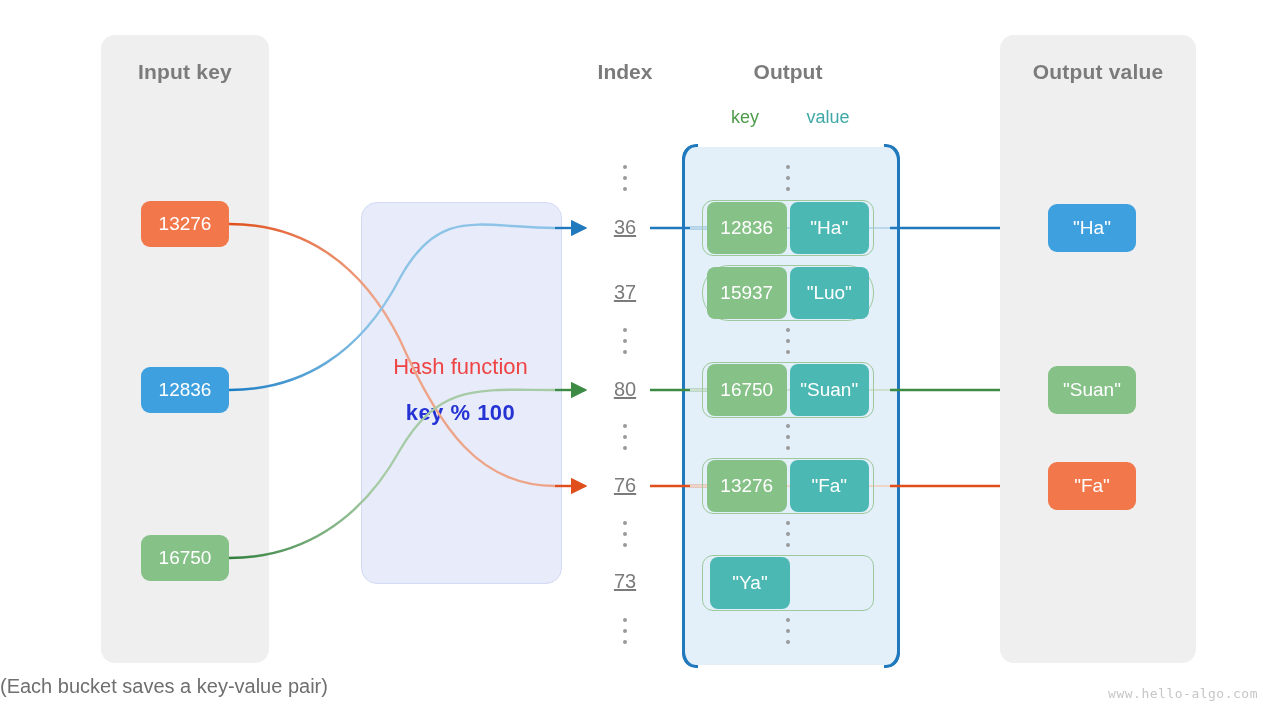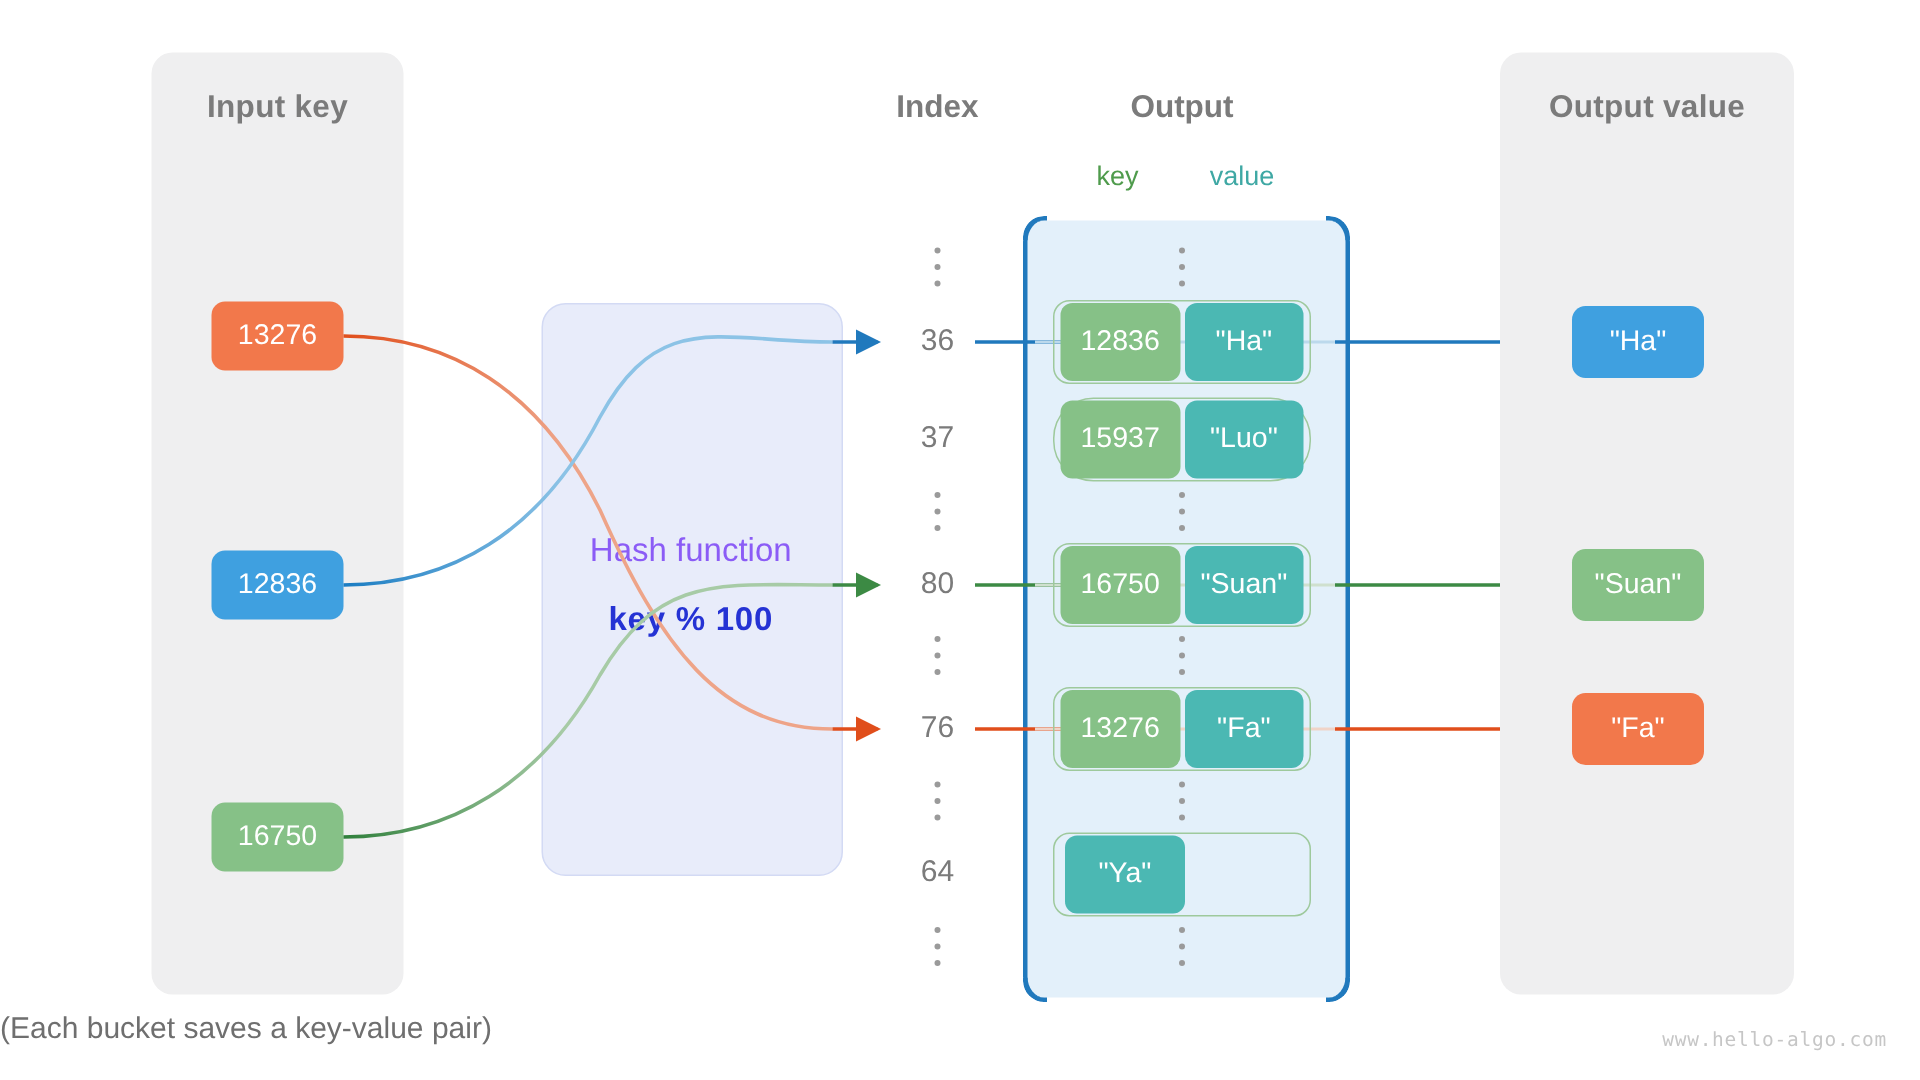--- a/index.html
+++ b/index.html
@@ -44,21 +44,21 @@
   
   .hashbox{
     position:absolute;
     left:361px;top:192px;width:199px;height:380px;
     background:#e8ecfa;
     border:1.5px solid #d3daf4;
     border-radius:16px;
   }
   .hash-label{
     position:absolute;left:361px;top:344px;width:199px;
-    text-align:center;font-size:22px;color:#8b5cf6;
+    text-align:center;font-size:22px;color:#ef4444;
   }
   .hash-formula{
     position:absolute;left:361px;top:390px;width:199px;
     text-align:center;font-size:22px;font-weight:bold;color:#2533d4;
     letter-spacing:.5px;
   }
 
   
   .col-head{
     position:absolute;text-align:center;font-size:21px;font-weight:bold;color:#7b7b7b;
@@ -87,21 +87,21 @@
   .arraybox:before{top:-3px;border-top:3px solid #2079bd;border-radius:14px 14px 0 0;
      -webkit-mask:linear-gradient(to right,#000 0 16px,transparent 16px calc(100% - 16px),#000 calc(100% - 16px) 100%);
              mask:linear-gradient(to right,#000 0 16px,transparent 16px calc(100% - 16px),#000 calc(100% - 16px) 100%);}
   .arraybox:after{bottom:-3px;border-bottom:3px solid #2079bd;border-radius:0 0 14px 14px;
      -webkit-mask:linear-gradient(to right,#000 0 16px,transparent 16px calc(100% - 16px),#000 calc(100% - 16px) 100%);
              mask:linear-gradient(to right,#000 0 16px,transparent 16px calc(100% - 16px),#000 calc(100% - 16px) 100%);}
 
   
   .idx{
     position:absolute;width:60px;text-align:center;
-    font-size:20px;color:#7b7b7b;
+    font-size:20px;color:#7b7b7b;text-decoration:underline;
   }
 
   
   .vdots{position:absolute;width:20px;display:flex;flex-direction:column;
     align-items:center;justify-content:space-between;height:26px;}
   .vdots i{display:block;width:4px;height:4px;border-radius:50%;background:#9a9a9a;}
 
   
   .bucket{
     position:absolute;
@@ -220,21 +220,21 @@
 
     <line x1="890" y1="218" x2="1042" y2="218" stroke="#2079bd" stroke-width="2.4" marker-end="url(#ah-blue-l)"></line>
     <line x1="890" y1="380" x2="1042" y2="380" stroke="#3c8a44" stroke-width="2.4" marker-end="url(#ah-green)"></line>
     <line x1="890" y1="476" x2="1042" y2="476" stroke="#e04e1b" stroke-width="2.4" marker-end="url(#ah-orange)"></line>
   </svg>
 
   <div class="idx" style="left:595px;top:206px;">36</div>
   <div class="idx" style="left:595px;top:271px;">37</div>
   <div class="idx" style="left:595px;top:368px;">80</div>
   <div class="idx" style="left:595px;top:464px;">76</div>
-  <div class="idx" style="left:595px;top:560px;">64</div>
+  <div class="idx" style="left:595px;top:560px;">73</div>
 
   <div class="vdots" style="left:615px;top:155px;">
       <i></i>
       <i></i>
       <i></i>
     </div>
   <div class="vdots" style="left:615px;top:318px;">
       <i></i>
       <i></i>
       <i></i>

